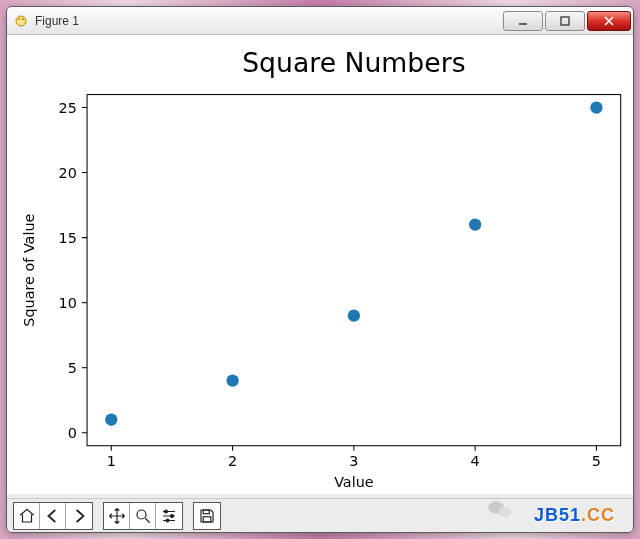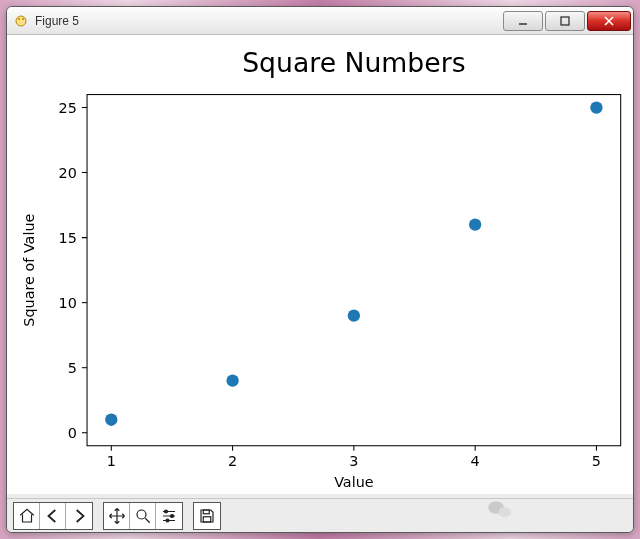--- a/index.html
+++ b/index.html
@@ -60,21 +60,21 @@
 <div class="window">
 
   <div class="titlebar">
     <span class="app-icon">
       <svg viewBox="0 0 16 16">
           <circle cx="8" cy="8" r="5" fill="#ffe08a" stroke="#b58900"></circle>
           <circle cx="6" cy="6" r="1" fill="#b58900"></circle>
           <circle cx="10" cy="6" r="1" fill="#b58900"></circle>
         </svg>
     </span>
-    <span class="title-text">Figure 5</span>
+    <span class="title-text">Figure 1</span>
     <span class="title-spacer"></span>
     <div class="winbtns">
       <div class="winbtn">
           <svg viewBox="0 0 12 12">
             <line x1="2" y1="9" x2="10" y2="9" stroke="#333" stroke-width="1.5"></line>
           </svg>
         </div>
       <div class="winbtn">
           <svg viewBox="0 0 12 12">
             <rect x="2" y="2" width="8" height="8" fill="none" stroke="#333" stroke-width="1.3"></rect>
@@ -177,13 +177,16 @@
     </div>
     <span class="toolbar-spacer"></span>
   </div>
 
   <span class="wechat-ic">
     <svg viewBox="0 0 32 28">
         <ellipse cx="11" cy="12" rx="10" ry="8" fill="#bdbdbd"></ellipse>
         <ellipse cx="22" cy="18" rx="8" ry="6.5" fill="#d7d7d7"></ellipse>
       </svg>
   </span>
+  <span class="watermark">
+    <span>JB51</span><span class="cc">.CC</span>
+  </span>
 </div>
 
 </body></html>

